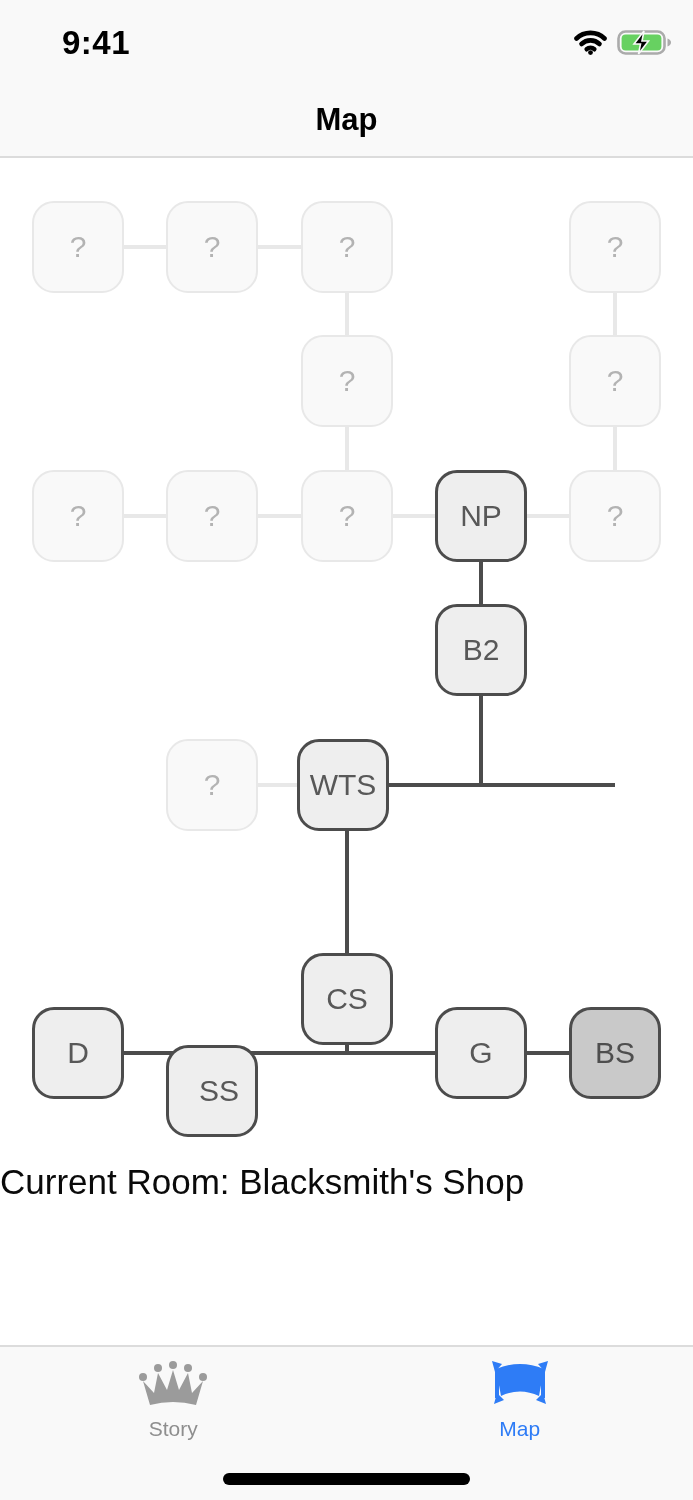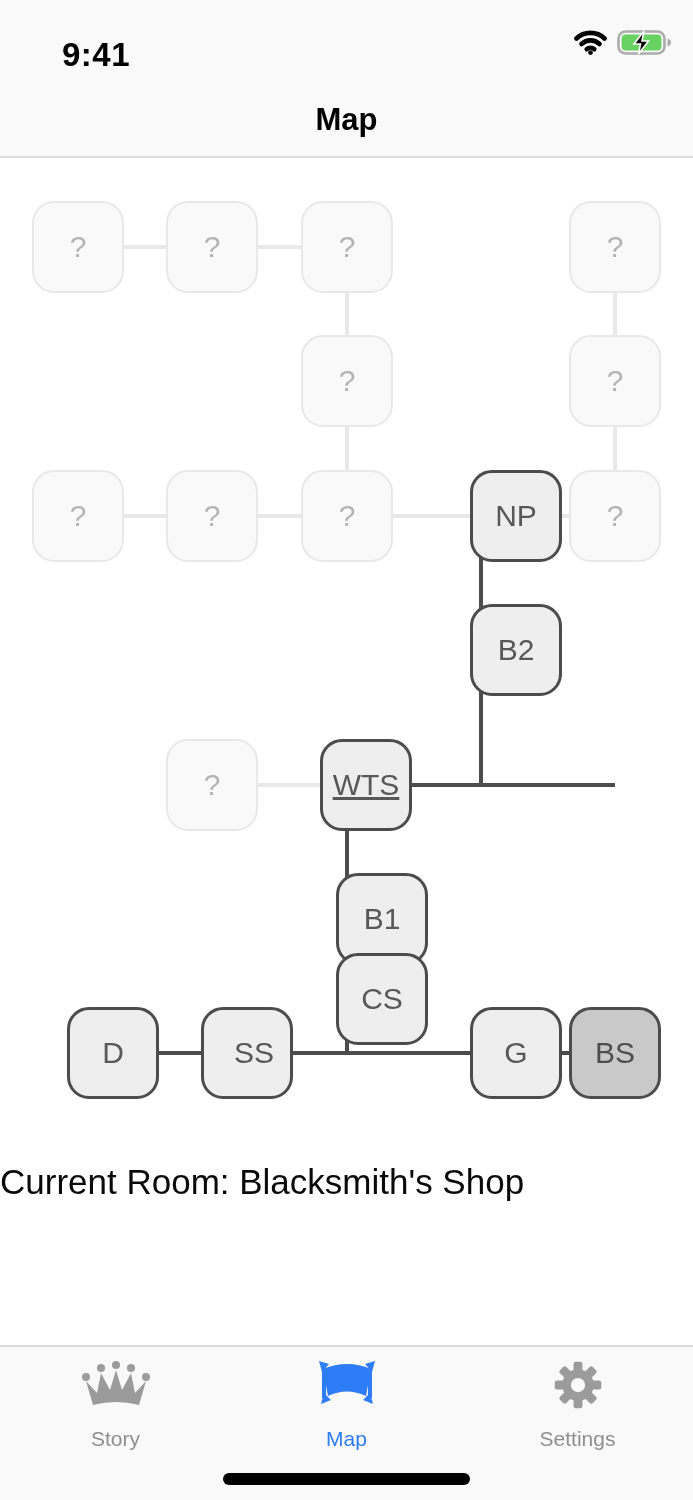--- a/index.html
+++ b/index.html
@@ -28,55 +28,55 @@
   }
   
   .top-chrome{
     position:absolute;left:0;top:0;width:693px;height:158px;
     background:var(--bg-chrome);
     border-bottom:2px solid var(--divider);
     z-index:5;
   }
   .status-time{
     position:absolute;left:62px;top:24px;
-    font-size:33px;font-weight:700;color:#000;letter-spacing:.5px;margin-top:12px;
+    font-size:33px;font-weight:700;color:#000;letter-spacing:.5px;
   }
   .status-icons{position:absolute;right:21px;top:29px;display:flex;align-items:center;gap:10px;}
   .nav-title{
     position:absolute;left:0;top:102px;width:100%;
     text-align:center;font-size:31px;font-weight:700;color:#000;
   }
   
   .map-canvas{position:absolute;left:0;top:0;width:693px;height:1345px;background:#fff;}
   #edges-svg{position:absolute;left:0;top:0;z-index:1;pointer-events:none;}
   .room{
     position:absolute;width:92px;height:92px;z-index:2;
     border-radius:22px;display:flex;align-items:center;justify-content:center;
     font-size:30px;font-weight:400;
   }
   .room.unknown{background:var(--unknown-fill);border:2px solid var(--unknown-border);color:var(--unknown-text);}
-  .room.visited{background:var(--visited-fill);border:3px solid var(--visited-border);color:var(--visited-text);margin-left:35px;}
+  .room.visited{background:var(--visited-fill);border:3px solid var(--visited-border);color:var(--visited-text);}
   .room.current{background:var(--current-fill);border:3px solid var(--visited-border);color:#4e4e4e;}
   .current-room-label{
     position:absolute;left:0;top:1162px;width:100%;z-index:3;
     font-size:35px;font-weight:400;color:#0a0a0a;
   }
   
   .tab-bar{
     position:absolute;left:0;top:1345px;width:693px;height:155px;
     background:var(--bg-chrome);
     border-top:2px solid var(--divider);
     display:flex;z-index:6;
   }
   .tab-item{
     flex:1 1 0;display:flex;flex-direction:column;align-items:center;
     padding-top:12px;cursor:default;
   }
   .tab-icon-slot{height:52px;display:flex;align-items:center;justify-content:center;}
-  .tab-label{margin-top:16px;font-size:21px;font-weight:500;color:var(--tab-inactive);}
+  .tab-label{margin-top:6px;font-size:21px;font-weight:500;color:var(--tab-inactive);}
   .tab-item.active .tab-label{color:var(--tab-active);}
   .home-indicator{
     position:absolute;left:223px;top:1473px;width:247px;height:12px;
     background:#000;border-radius:6px;z-index:7;
   }
 </style>
 </head>
 <body>
 
 <div class="map-canvas">
@@ -111,24 +111,23 @@
     <div class="room unknown" style="left: 569px; top: 201px;">?</div>
     <div class="room unknown" style="left: 301px; top: 335px;">?</div>
     <div class="room unknown" style="left: 569px; top: 335px;">?</div>
     <div class="room unknown" style="left: 32px; top: 470px;">?</div>
     <div class="room unknown" style="left: 166px; top: 470px;">?</div>
     <div class="room unknown" style="left: 301px; top: 470px;">?</div>
     <div class="room visited" style="left: 435px; top: 470px;">NP</div>
     <div class="room unknown" style="left: 569px; top: 470px;">?</div>
     <div class="room visited" style="left: 435px; top: 604px;">B2</div>
     <div class="room unknown" style="left: 166px; top: 739px;">?</div>
-    <div class="room visited" style="left: 285px; top: 739px; text-decoration: underline;">WTS</div>
-    <div class="room visited" style="left: 301px; top: 873px;">B1</div>
+    <div class="room visited" style="left: 297px; top: 739px;">WTS</div>
     <div class="room visited" style="left: 32px; top: 1007px;">D</div>
-    <div class="room visited" style="left: 166px; top: 1007px; padding-left: 14px;">SS</div>
+    <div class="room visited" style="left: 166px; top: 1045px; padding-left: 14px;">SS</div>
     <div class="room visited" style="left: 301px; top: 953px;">CS</div>
     <div class="room visited" style="left: 435px; top: 1007px;">G</div>
     <div class="room current" style="left: 569px; top: 1007px;">BS</div>
   </div>
 
 <div class="top-chrome">
   <div class="status-time">9:41</div>
   <div class="status-icons">
     <span>
       <svg width="33" height="26" viewBox="0 0 33 26">
@@ -177,36 +176,15 @@
           <path d="M59 1 L49 4 L56 12 Z"></path>
           <path d="M5 44 L8 33 L15 40 Z"></path>
           <path d="M57 44 L54 33 L47 40 Z"></path>
           <path d="M8 10 L8 38 M54 10 L54 38" stroke="var(--tab-active)" stroke-width="4"></path>
         </g>
       </svg>
     </span>
     <span class="tab-label">Map</span>
   </div>
 
-  <div class="tab-item">
-    <span class="tab-icon-slot">
-      <svg width="48" height="48" viewBox="0 0 64 64">
-        <g fill="var(--icon-gray)">
-          <circle cx="32" cy="32" r="21"></circle>
-          <g>
-            <rect x="26" y="1" width="12" height="14" rx="3"></rect>
-            <rect x="26" y="49" width="12" height="14" rx="3"></rect>
-            <rect x="1" y="26" width="14" height="12" rx="3"></rect>
-            <rect x="49" y="26" width="14" height="12" rx="3"></rect>
-            <rect x="26" y="1" width="12" height="14" rx="3" transform="rotate(45 32 32)"></rect>
-            <rect x="26" y="49" width="12" height="14" rx="3" transform="rotate(45 32 32)"></rect>
-            <rect x="1" y="26" width="14" height="12" rx="3" transform="rotate(45 32 32)"></rect>
-            <rect x="49" y="26" width="14" height="12" rx="3" transform="rotate(45 32 32)"></rect>
-          </g>
-        </g>
-        <circle cx="32" cy="32" r="9.5" fill="#f9f9f9"></circle>
-      </svg>
-    </span>
-    <span class="tab-label">Settings</span>
-  </div>
 </div>
 
 <div class="home-indicator"></div>
 
 </body></html>

